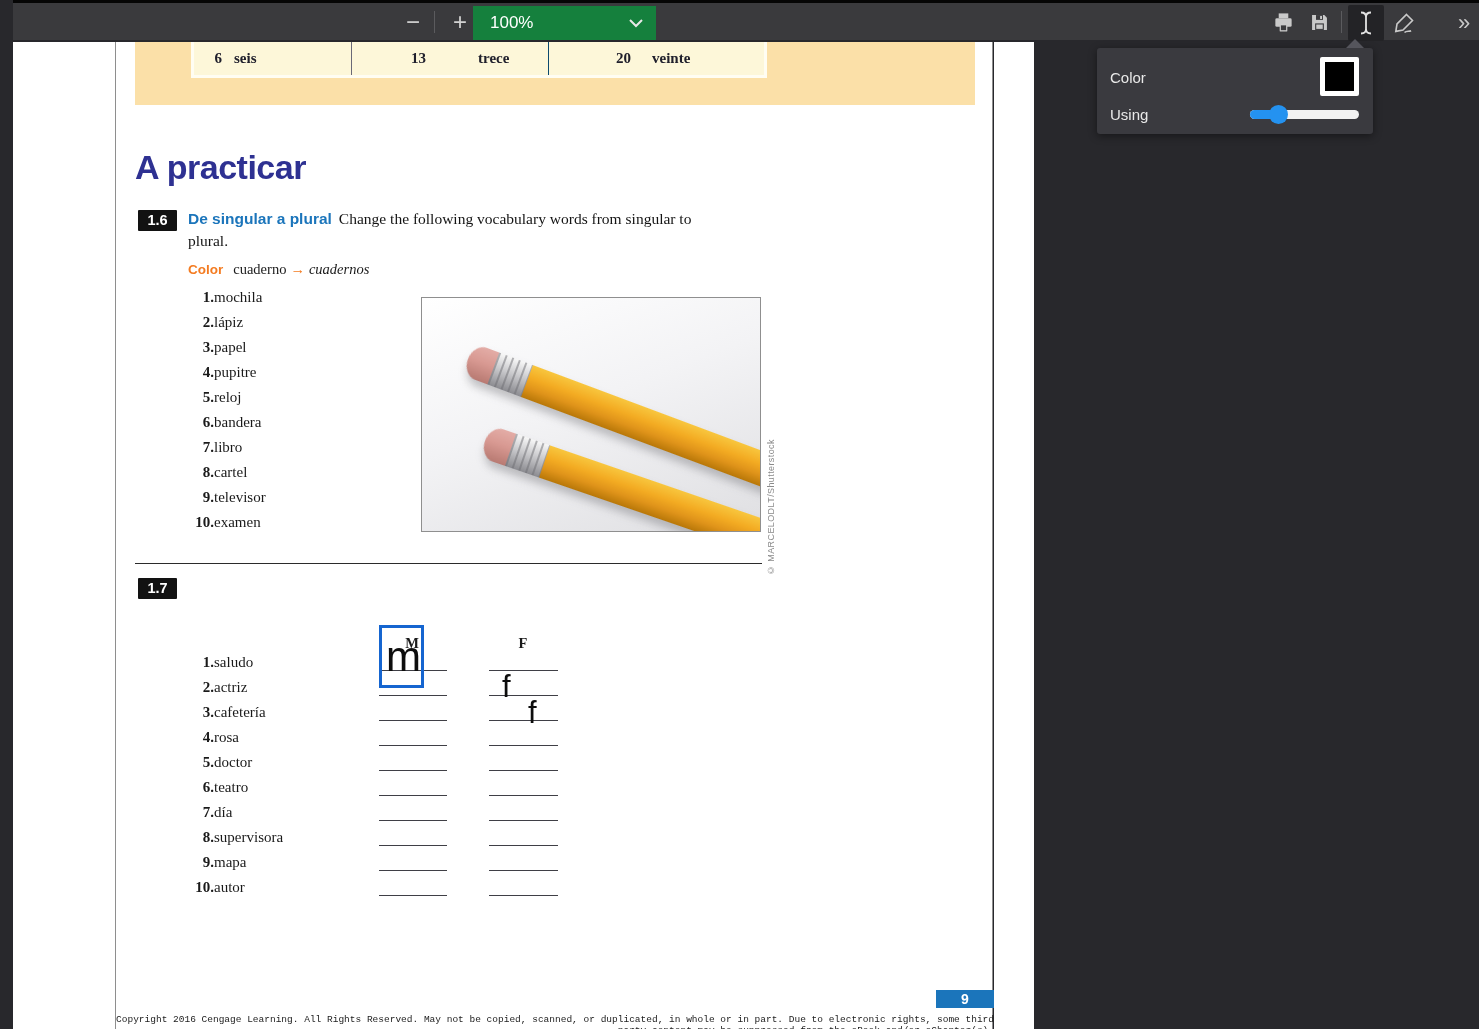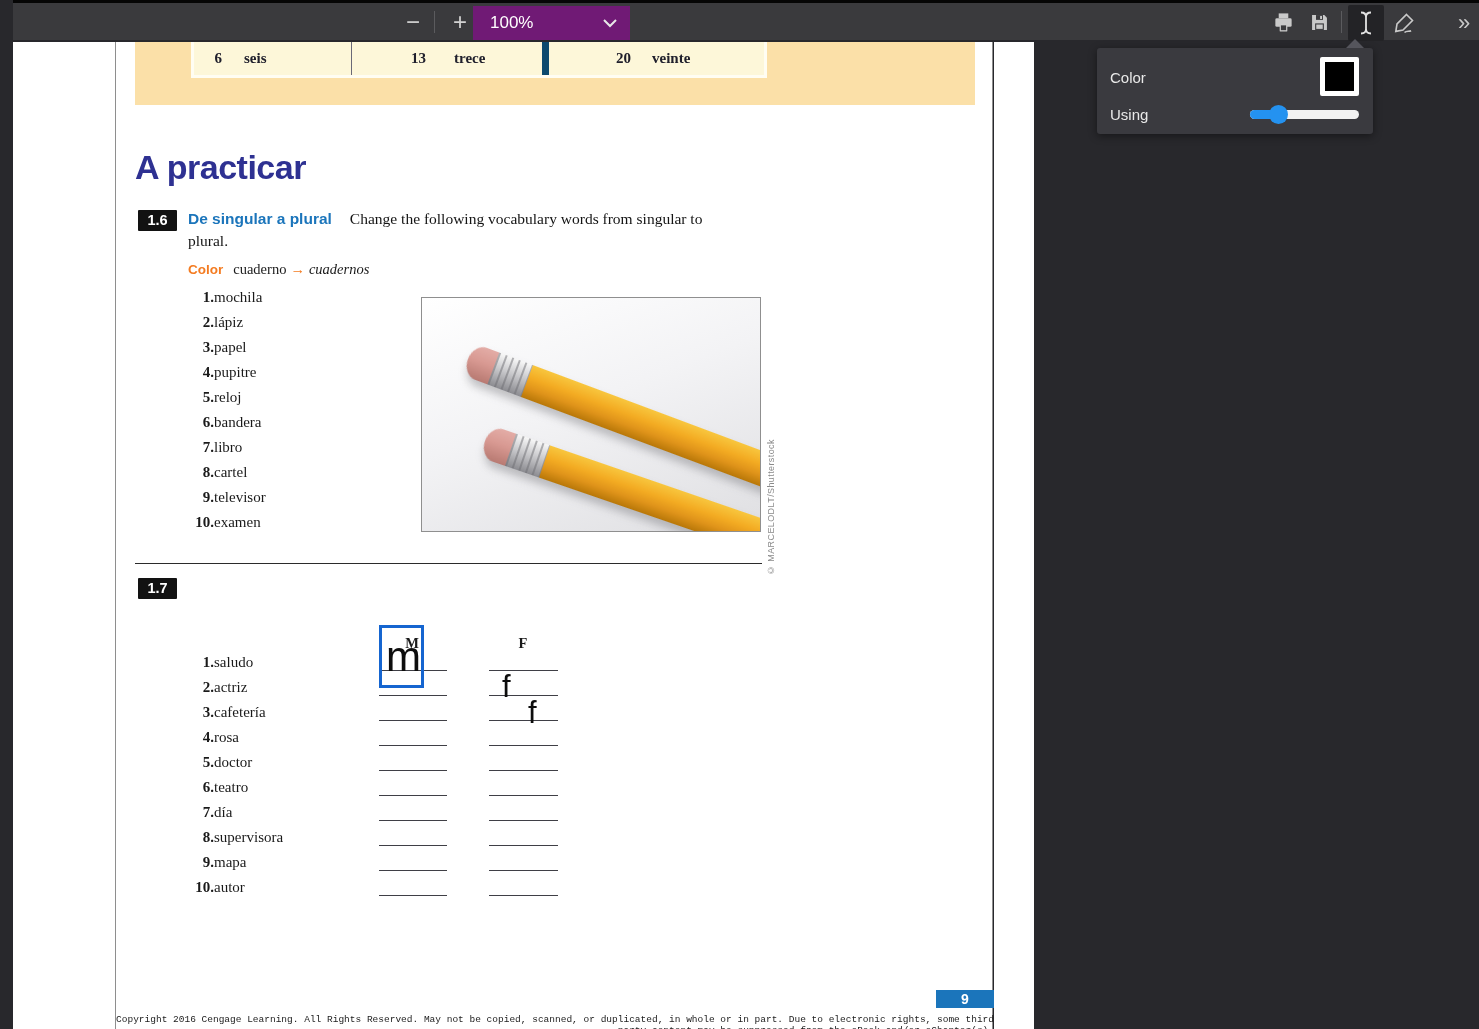--- a/index.html
+++ b/index.html
@@ -7,21 +7,21 @@
   body { position:relative; background:#28282c; font-family:"Liberation Sans", sans-serif; overflow:hidden; }
 
   
   .toolbar { position:absolute; left:13px; top:0; right:0; height:40px; background:#3a3a3d; border-top:3px solid #050505; }
   .tb-btn { position:absolute; color:#d2d2d2; font-size:24px; line-height:34px; text-align:center; width:30px; height:34px; top:2px; cursor:default; }
   .tb-minus { left:385px; }
   .tb-plus  { left:432px; }
   .tb-div   { position:absolute; width:1px; height:22px; top:8px; background:#5b5b5e; }
   .tb-div1  { left:421px; }
   .tb-div2  { left:1328px; }
-  .zoom-dd { position:absolute; left:460px; top:3px; width:157px; height:34px; background:#701a75; display:flex; align-items:center; }
+  .zoom-dd { position:absolute; left:460px; top:3px; width:183px; height:34px; background:#15803d; display:flex; align-items:center; }
   .zoom-dd .zl { color:#fff; font-size:17px; padding-left:17px; flex:1; }
   .zoom-dd svg { margin-right:12px; }
   .tb-icon { position:absolute; top:8px; }
   .i-print { left:1259px; }
   .i-save  { left:1296px; top:9px; }
   .i-text-box { position:absolute; left:1335px; top:2px; width:36px; height:36px; background:#232326; border-radius:2px; display:flex; align-items:center; justify-content:center; }
   .i-pen   { left:1379px; }
   .i-more  { position:absolute; left:1445px; top:3px; color:#c9c9c9; font-size:22px; line-height:34px; }
 
   
@@ -39,40 +39,40 @@
   
   .page-sliver-left  { position:absolute; left:13px;  top:42px; width:102px; height:987px; background:#fff; }
   .page-sliver-right { position:absolute; left:994px; top:42px; width:40px;  height:987px; background:#fff; }
   .page { position:absolute; left:115px; top:42px; width:878px; height:987px; background:#fff; border-left:1px solid #8e8e8e; border-right:1px solid #8e8e8e; }
 
   
   .tan-band { position:absolute; left:19px; top:0; width:840px; height:63px; background:#fbe0a8; }
   .numbers-box { position:absolute; left:56px; top:0; width:576px; height:36px; background:#fdf7d9; border:3px solid #fffdf2; border-top:none; display:flex; align-items:center; }
   .num-cell { display:flex; align-items:center; height:100%; font-family:"Liberation Serif", serif; font-weight:bold; font-size:15px; color:#20202c; }
   .num-cell:nth-of-type(1) { width:158px; padding-left:8px;  border-right:1px solid #6a6977; }
-  .num-cell:nth-of-type(2) { width:197px; border-right:7px solid #0c4a6e; }
+  .num-cell:nth-of-type(2) { width:197px; border-right:1px solid #0c4a6e;gap:24px; }
   .num-cell:nth-of-type(3) { width:210px; }
   .num-cell .cn { display:inline-block; text-align:right; }
   .num-cell:nth-of-type(1) .cn { width:20px; }
   .num-cell:nth-of-type(2) .cn { width:74px; }
   .num-cell:nth-of-type(3) .cn { width:82px; }
-  .num-cell:nth-of-type(1) .cw { margin-left:22px; }
+  .num-cell:nth-of-type(1) .cw { margin-left:12px; }
   .num-cell:nth-of-type(2) .cw { margin-left:28px; }
   .num-cell:nth-of-type(3) .cw { margin-left:21px; }
 
   .section-title { position:absolute; left:19px; top:106px; font-size:34px; font-weight:bold; letter-spacing:-.5px; color:#2e3192; }
 
   .ex-badge { position:absolute; width:39px; height:21px; background:#121212; color:#fff; font-size:14.5px; font-weight:bold; text-align:center; line-height:21px; border-radius:1px; }
   .badge-16 { left:22px; top:168px; }
   .badge-17 { left:22px; top:536px; }
 
   .ex-text { position:absolute; left:72px; font-family:"Liberation Serif", serif; font-size:15.5px; color:#141414; line-height:21.5px; }
   .ex16-text { top:166px; width:600px; }
   .ex17-text { top:534px; width:620px; }
-  .ex-title { font-family:"Liberation Sans", sans-serif; font-weight:bold; color:#1b75bb; margin-right:18px; }
+  .ex-title { font-family:"Liberation Sans", sans-serif; font-weight:bold; color:#1b75bb; margin-right:7px; }
   .tok-bold { font-weight:bold; }
 
   .modelo { position:absolute; left:72px; top:219px; font-family:"Liberation Serif", serif; font-size:14.5px; color:#1a1a1a; }
   .modelo-label { font-family:"Liberation Sans", sans-serif; font-weight:bold; color:#f47b20; font-size:13.5px; margin-right:10px; }
   .modelo-arrow { color:#f47b20; font-weight:bold; margin:0 4px; }
   .modelo-to { font-style:italic; }
 
   .list16 { position:absolute; left:72px; top:243px; }
   .rows17 { position:absolute; left:72px; top:608px; width:480px; }
   .li-row { position:relative; height:25px; display:flex; align-items:baseline; font-family:"Liberation Serif", serif; font-size:15px; color:#1a1a1a; line-height:25px; }

